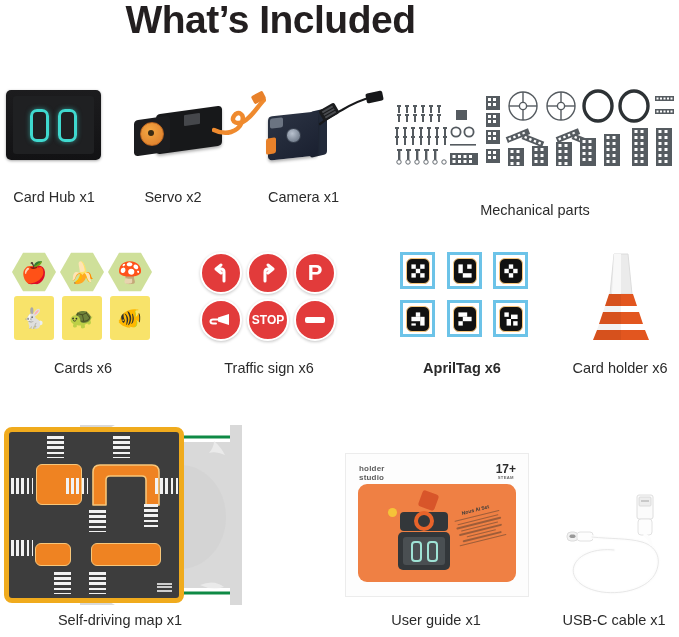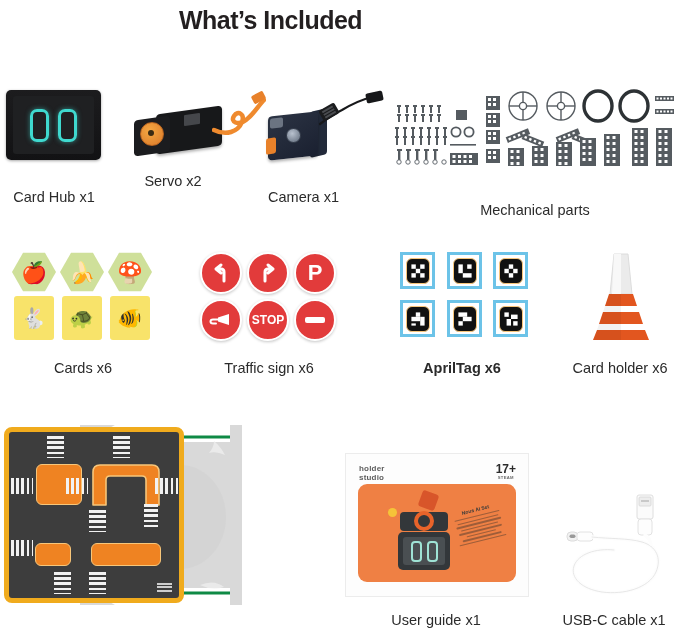--- a/index.html
+++ b/index.html
@@ -10,21 +10,21 @@
     color:#2b2b2b;
     overflow:hidden;
     position:relative;
   }
   .page{position:relative;width:679px;height:637px;}
 
   
   .title{
     position:absolute;left:0;top:0;width:541px;
     text-align:center;
-    font-size:25px;font-weight:bold;
+    font-size:39px;font-weight:bold;
     letter-spacing:-0.5px;
     color:#231f20;
     line-height:40px;
   }
 
   
   .item{position:absolute;}
   .caption{
     position:absolute;
     width:100%;
@@ -286,21 +286,21 @@
       <div class="servo-back"></div>
       <div class="servo-label"></div>
       <div class="servo-front"></div>
       <div class="servo-hub"></div>
       <svg class="servo-cable" viewBox="0 0 54 46">
         <path d="M2 34 C 14 40, 26 36, 30 26 C 33 18, 26 14, 22 20 C 18 26, 26 30, 34 24 C 42 18, 46 10, 52 4" fill="none" stroke="#ef8a2e" stroke-width="4.5" stroke-linecap="round"></path>
       </svg>
       <div class="servo-plug"></div>
     </div>
   </div>
-  <div class="caption" style="left:118px;top:173px;width:110px;">Servo x2</div>
+  <div class="caption" style="left:118px;top:189px;width:110px;">Servo x2</div>
 
   <div class="item" id="camera">
     <div style="position:absolute;inset:0;">
       <div class="cam-side"></div>
       <div class="cam-body"></div>
       <div class="cam-grey"></div>
       <div class="cam-lens"></div>
       <div class="cam-orange"></div>
       <svg style="position:absolute;left:60px;top:2px;" width="62" height="34" viewBox="0 0 62 34">
         <path d="M2 30 C 10 24, 16 20, 24 16 C 34 10, 42 6, 54 3" fill="none" stroke="#17181a" stroke-width="2.2" stroke-linecap="round"></path>
@@ -816,20 +816,21 @@
       <div class="cw v" style="left:45px;top:140px;width:17px;height:22px;"></div>
       <div class="cw v" style="left:80px;top:140px;width:17px;height:22px;"></div>
 
       <div class="cw h" style="left:2px;top:46px;width:22px;height:16px;"></div>
       <div class="cw h" style="left:57px;top:46px;width:22px;height:16px;"></div>
       <div class="cw h" style="left:146px;top:46px;width:24px;height:16px;"></div>
       <div class="cw h" style="left:2px;top:108px;width:22px;height:16px;"></div>
       <div class="map-logo"></div>
     </div>
   </div>
+  <div class="caption" style="left:0px;top:612px;width:240px;">Self-driving map x1</div>
 
   <div class="item" id="guide">
     <div class="guide-card">
       <div class="g-logo">
         <div>holder</div>
         <div>studio</div>
       </div>
       <div class="g-age">
         <div class="n">17+</div>
         <div class="s">STEAM</div>

